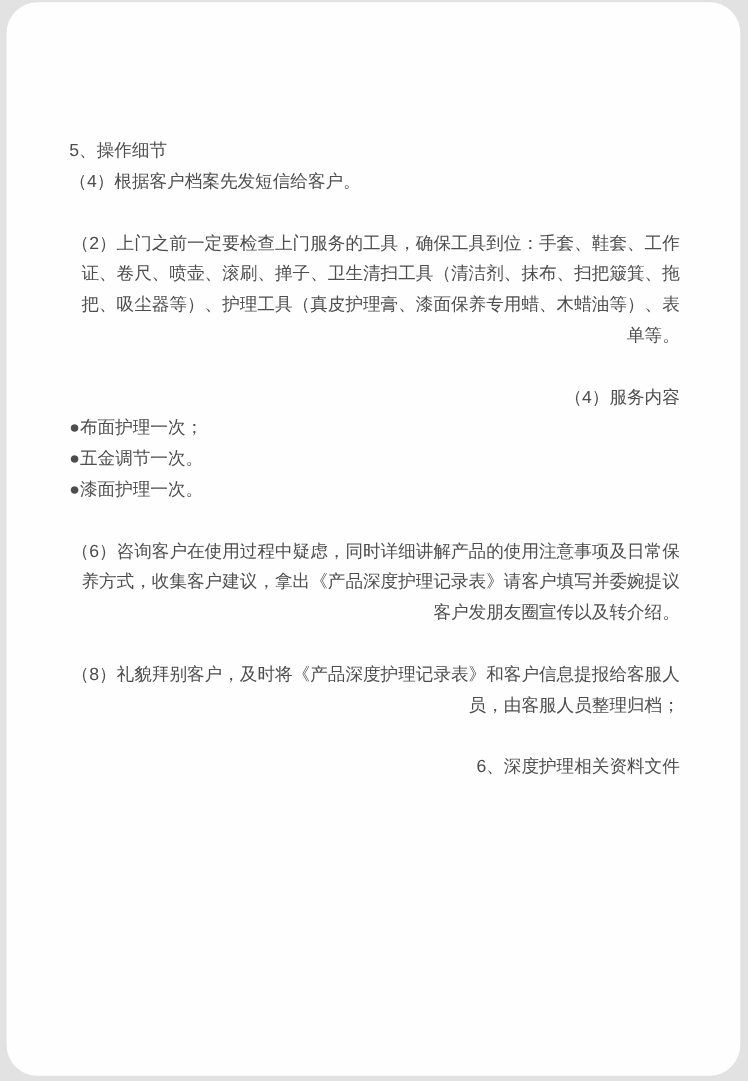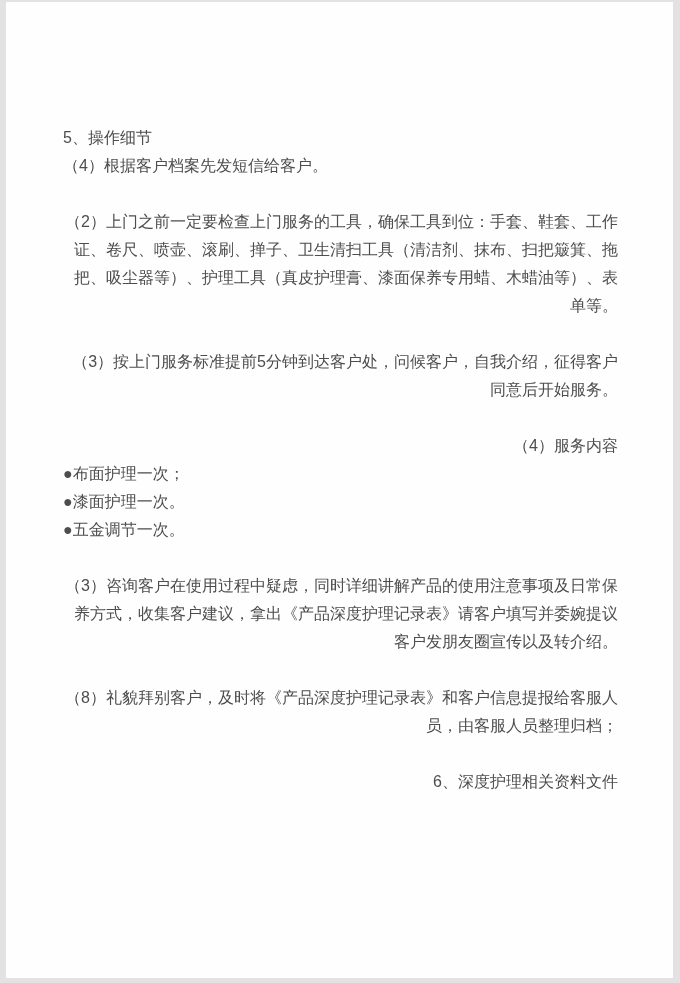--- a/index.html
+++ b/index.html
@@ -18,20 +18,21 @@
   }
   .paper {
     position: absolute;
     left: 6px;
     top: 2px;
     width: 667px;
     height: 976px;
     background: #fefefe;
     box-sizing: border-box;
     padding: 122px 55px 0 57px;
+    border-radius: 28px;
   }
   .doc-body p {
     margin: 0;
     font-size: 16px;
     line-height: 28px;
     color: #4d4d4d;
     text-align: left;
     word-break: break-all;
   }
   .doc-body p.gap {
@@ -41,23 +42,22 @@
 </style>
 </head>
 <body>
 
 <div class="canvas">
   <div class="paper">
     <div class="doc-body">
       <p>5、操作细节</p>
       <p>（4）根据客户档案先发短信给客户。</p>
       <p class="gap">（2）上门之前一定要检查上门服务的工具，确保工具到位：手套、鞋套、工作证、卷尺、喷壶、滚刷、掸子、卫生清扫工具（清洁剂、抹布、扫把簸箕、拖把、吸尘器等）、护理工具（真皮护理膏、漆面保养专用蜡、木蜡油等）、表单等。</p>
-      <p class="gap">（3）按上门服务标准提前5分钟到达客户处，问候客户，自我介绍，征得客户同意后开始服务。</p>
       <p class="gap">（4）服务内容</p>
       <p>●布面护理一次；</p>
+      <p>●五金调节一次。</p>
       <p>●漆面护理一次。</p>
-      <p>●五金调节一次。</p>
-      <p class="gap">（3）咨询客户在使用过程中疑虑，同时详细讲解产品的使用注意事项及日常保养方式，收集客户建议，拿出《产品深度护理记录表》请客户填写并委婉提议客户发朋友圈宣传以及转介绍。</p>
+      <p class="gap">（6）咨询客户在使用过程中疑虑，同时详细讲解产品的使用注意事项及日常保养方式，收集客户建议，拿出《产品深度护理记录表》请客户填写并委婉提议客户发朋友圈宣传以及转介绍。</p>
       <p class="gap">（8）礼貌拜别客户，及时将《产品深度护理记录表》和客户信息提报给客服人员，由客服人员整理归档；</p>
       <p class="gap">6、深度护理相关资料文件</p>
     </div>
   </div>
 </div>
 
 </body></html>

